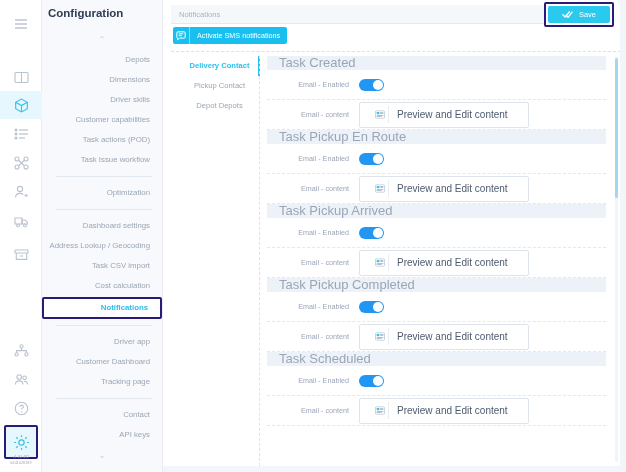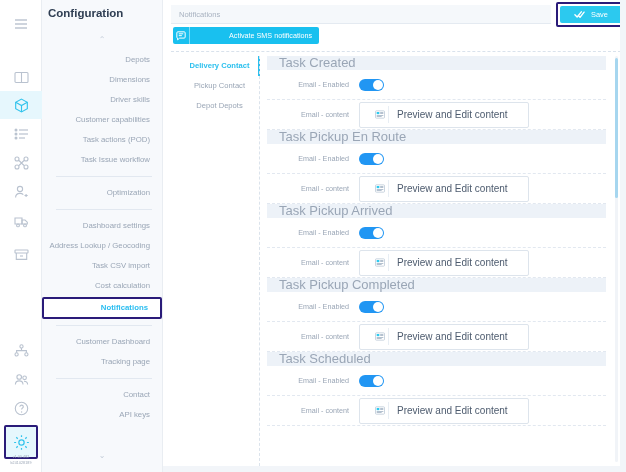--- a/index.html
+++ b/index.html
@@ -155,21 +155,21 @@
     border-bottom: 1px solid #e4eaf1;
     font-size: 7.6px;
     color: #a8b2c0;
     padding-left: 8px;
     line-height: 19px;
     font-family: "Liberation Sans", sans-serif;
     outline: none;
   }
   .save-wrap {
     position: absolute;
-    right: 0;
+    right: 12px;
     top: 2px;
     border: 2px solid #2a1b79;
     background: #ffffff;
     border-radius: 2px;
     padding: 2px;
   }
   .save-btn {
     display: flex;
     align-items: center;
     justify-content: center;
@@ -204,21 +204,21 @@
     overflow: hidden;
   }
   .sms-icon {
     width: 17px;
     height: 17px;
     display: flex;
     align-items: center;
     justify-content: center;
     border-right: 1px solid rgba(255,255,255,.45);
   }
-  .sms-label { padding: 0 7px; white-space: nowrap; margin-left: 32px; }
+  .sms-label { padding: 0 7px; white-space: nowrap; }
 
   .dot-sep {
     position: absolute;
     left: 8px;
     top: 51px;
     width: 450px;
     border-top: 1px dashed #d9e2ec;
   }
 
   
@@ -492,20 +492,21 @@
         <div class="nav-item">Task Issue workflow</div>
         <div class="nav-sep"></div>
         <div class="nav-item">Optimization</div>
         <div class="nav-sep"></div>
         <div class="nav-item">Dashboard settings</div>
         <div class="nav-item">Address Lookup / Geocoding</div>
         <div class="nav-item">Task CSV import</div>
         <div class="nav-item">Cost calculation</div>
         <div class="nav-item selected">Notifications</div>
         <div class="nav-sep"></div>
+        <div class="nav-item">Driver app</div>
         <div class="nav-item">Customer Dashboard</div>
         <div class="nav-item">Tracking page</div>
         <div class="nav-sep"></div>
         <div class="nav-item">Contact</div>
         <div class="nav-item">API keys</div>
       </div>
     <div class="chevron-down">⌄</div>
   </div>
 
   <div class="main">

